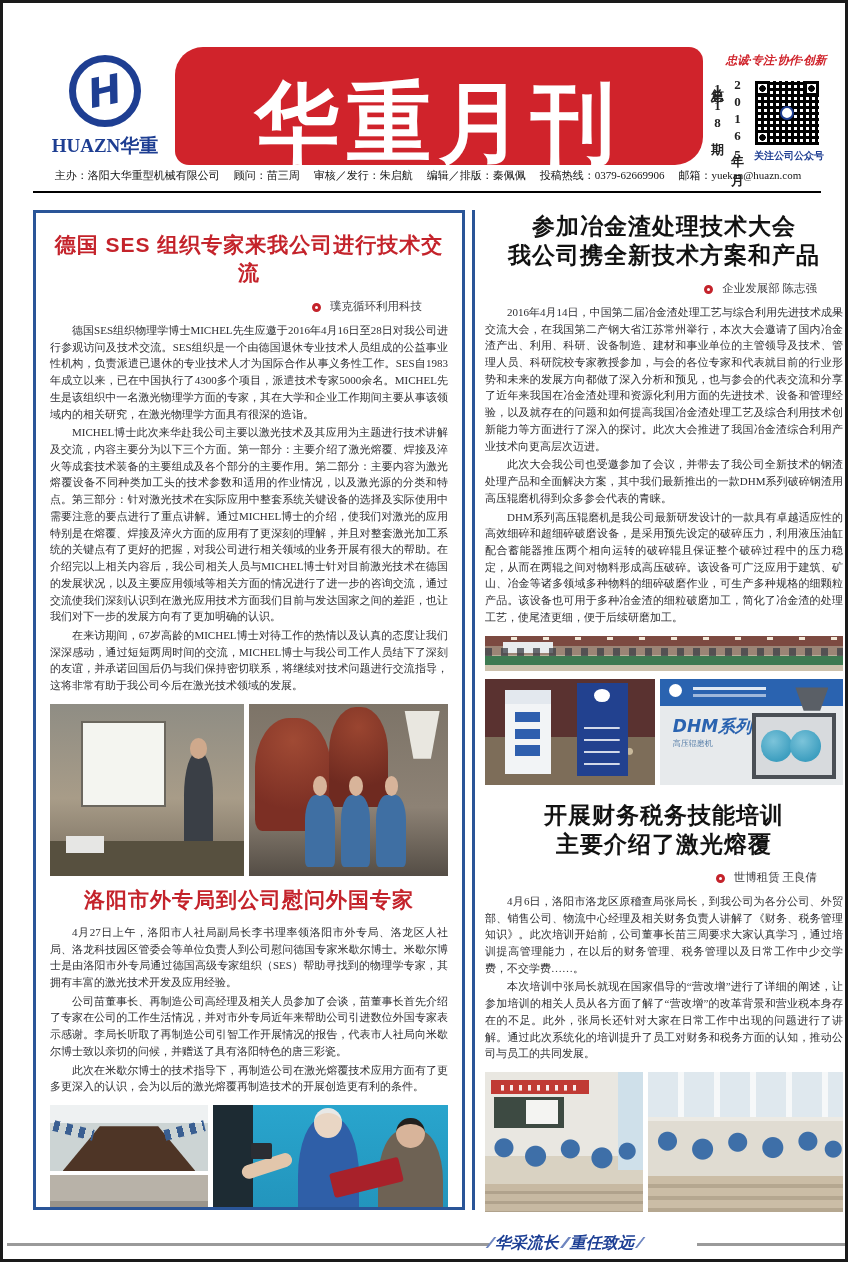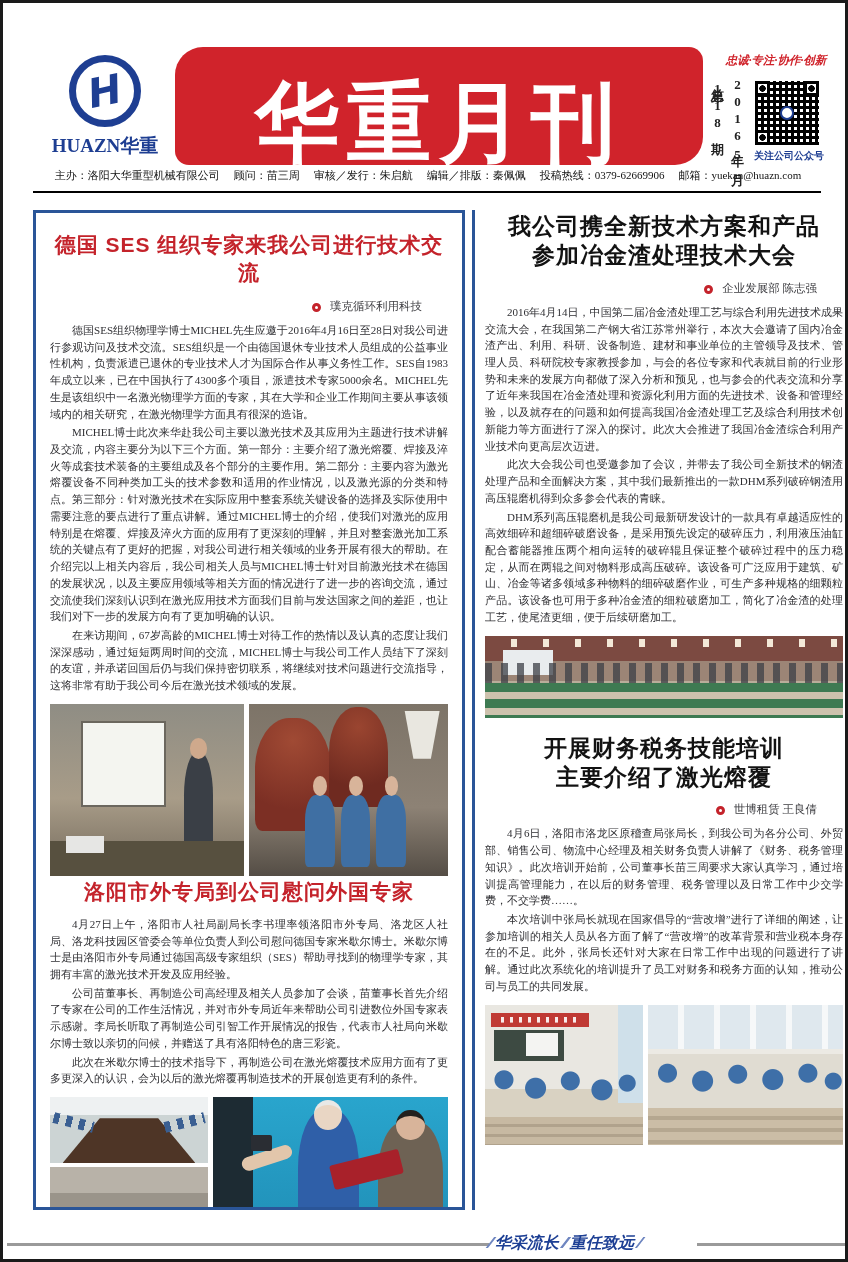--- a/index.html
+++ b/index.html
@@ -296,21 +296,21 @@
       <div class="photo ph-mach">
         <div class="m1"></div>
         <div class="m2"></div>
         <div class="hopper"></div>
         <div class="w w1"></div>
         <div class="w w2"></div>
         <div class="w w3"></div>
       </div>
     </div>
 
-    <div class="art-title-red" style="margin-top:2px;">洛阳市外专局到公司慰问外国专家</div>
+    <div class="art-title-red" style="margin-top:10px;">洛阳市外专局到公司慰问外国专家</div>
     <p class="body-p">4月27日上午，洛阳市人社局副局长李书理率领洛阳市外专局、洛龙区人社局、洛龙科技园区管委会等单位负责人到公司慰问德国专家米歇尔博士。米歇尔博士是由洛阳市外专局通过德国高级专家组织（SES）帮助寻找到的物理学专家，其拥有丰富的激光技术开发及应用经验。</p>
     <p class="body-p">公司苗董事长、再制造公司高经理及相关人员参加了会谈，苗董事长首先介绍了专家在公司的工作生活情况，并对市外专局近年来帮助公司引进数位外国专家表示感谢。李局长听取了再制造公司引智工作开展情况的报告，代表市人社局向米歇尔博士致以亲切的问候，并赠送了具有洛阳特色的唐三彩瓷。</p>
     <p class="body-p">此次在米歇尔博士的技术指导下，再制造公司在激光熔覆技术应用方面有了更多更深入的认识，会为以后的激光熔覆再制造技术的开展创造更有利的条件。</p>
 
     <div class="prow">
       <div style="display:flex;flex-direction:column;flex:0 0 158px;">
         <div class="photo ph-meet">
           <div class="tbl"></div>
           <div class="pl"></div>
           <div class="pr"></div>
@@ -331,38 +331,58 @@
         <div class="lid"></div>
 
       </div>
     </div>
   </div>
 
   <div class="col-divider"></div>
 
   <div class="right-col">
     <div class="art-title-black">
+      <div>参加冶金渣处理技术大会</div>
       <div>我公司携全新技术方案和产品</div>
-      <div>参加冶金渣处理技术大会</div>
     </div>
     <div class="byline">
       <span class="ring"></span>
       <span>企业发展部 陈志强</span>
     </div>
     <p class="body-p">2016年4月14日，中国第二届冶金渣处理工艺与综合利用先进技术成果交流大会，在我国第二产钢大省江苏常州举行，本次大会邀请了国内冶金渣产出、利用、科研、设备制造、建材和事业单位的主管领导及技术、管理人员、科研院校专家教授参加，与会的各位专家和代表就目前的行业形势和未来的发展方向都做了深入分析和预见，也与参会的代表交流和分享了近年来我国在冶金渣处理和资源化利用方面的先进技术、设备和管理经验，以及就存在的问题和如何提高我国冶金渣处理工艺及综合利用技术创新能力等方面进行了深入的探讨。此次大会推进了我国冶金渣综合利用产业技术向更高层次迈进。</p>
     <p class="body-p">此次大会我公司也受邀参加了会议，并带去了我公司全新技术的钢渣处理产品和全面解决方案，其中我们最新推出的一款DHM系列破碎钢渣用高压辊磨机得到众多参会代表的青睐。</p>
     <p class="body-p">DHM系列高压辊磨机是我公司最新研发设计的一款具有卓越适应性的高效细碎和超细碎破磨设备，是采用预先设定的破碎压力，利用液压油缸配合蓄能器推压两个相向运转的破碎辊且保证整个破碎过程中的压力稳定，从而在两辊之间对物料形成高压破碎。该设备可广泛应用于建筑、矿山、冶金等诸多领域多种物料的细碎破磨作业，可生产多种规格的细颗粒产品。该设备也可用于多种冶金渣的细粒破磨加工，简化了冶金渣的处理工艺，使尾渣更细，便于后续研磨加工。</p>
 
     <div class="photo ph-conf">
       <div class="lights"></div>
       <div class="screen"></div>
       <div class="crowd"></div>
       <div class="tables"></div>
     </div>
 
+    <div class="prow">
+      <div class="photo ph-bann">
+        <div class="carpet"></div>
+        <div class="bw">
+          <i class="i1"></i>
+          <i class="i2"></i>
+          <i class="i3"></i>
+        </div>
+        <div class="bb"></div>
+      </div>
+      <div class="photo ph-dhm">
+        <div class="band"></div>
+        <div class="dhm-label">DHM系列</div>
+        <div class="dhm-sub">高压辊磨机</div>
+        <div class="frame"></div>
+        <div class="roll1"></div>
+        <div class="roll2"></div>
+        <div class="hop"></div>
+      </div>
+    </div>
 
     <div class="art-title-black" style="margin-top:16px;">
       <div>开展财务税务技能培训</div>
       <div>主要介绍了激光熔覆</div>
     </div>
     <div class="byline">
       <span class="ring"></span>
       <span>世博租赁 王良倩</span>
     </div>
     <p class="body-p">4月6日，洛阳市洛龙区原稽查局张局长，到我公司为各分公司、外贸部、销售公司、物流中心经理及相关财务负责人讲解了《财务、税务管理知识》。此次培训开始前，公司董事长苗三周要求大家认真学习，通过培训提高管理能力，在以后的财务管理、税务管理以及日常工作中少交学费，不交学费……。</p>

